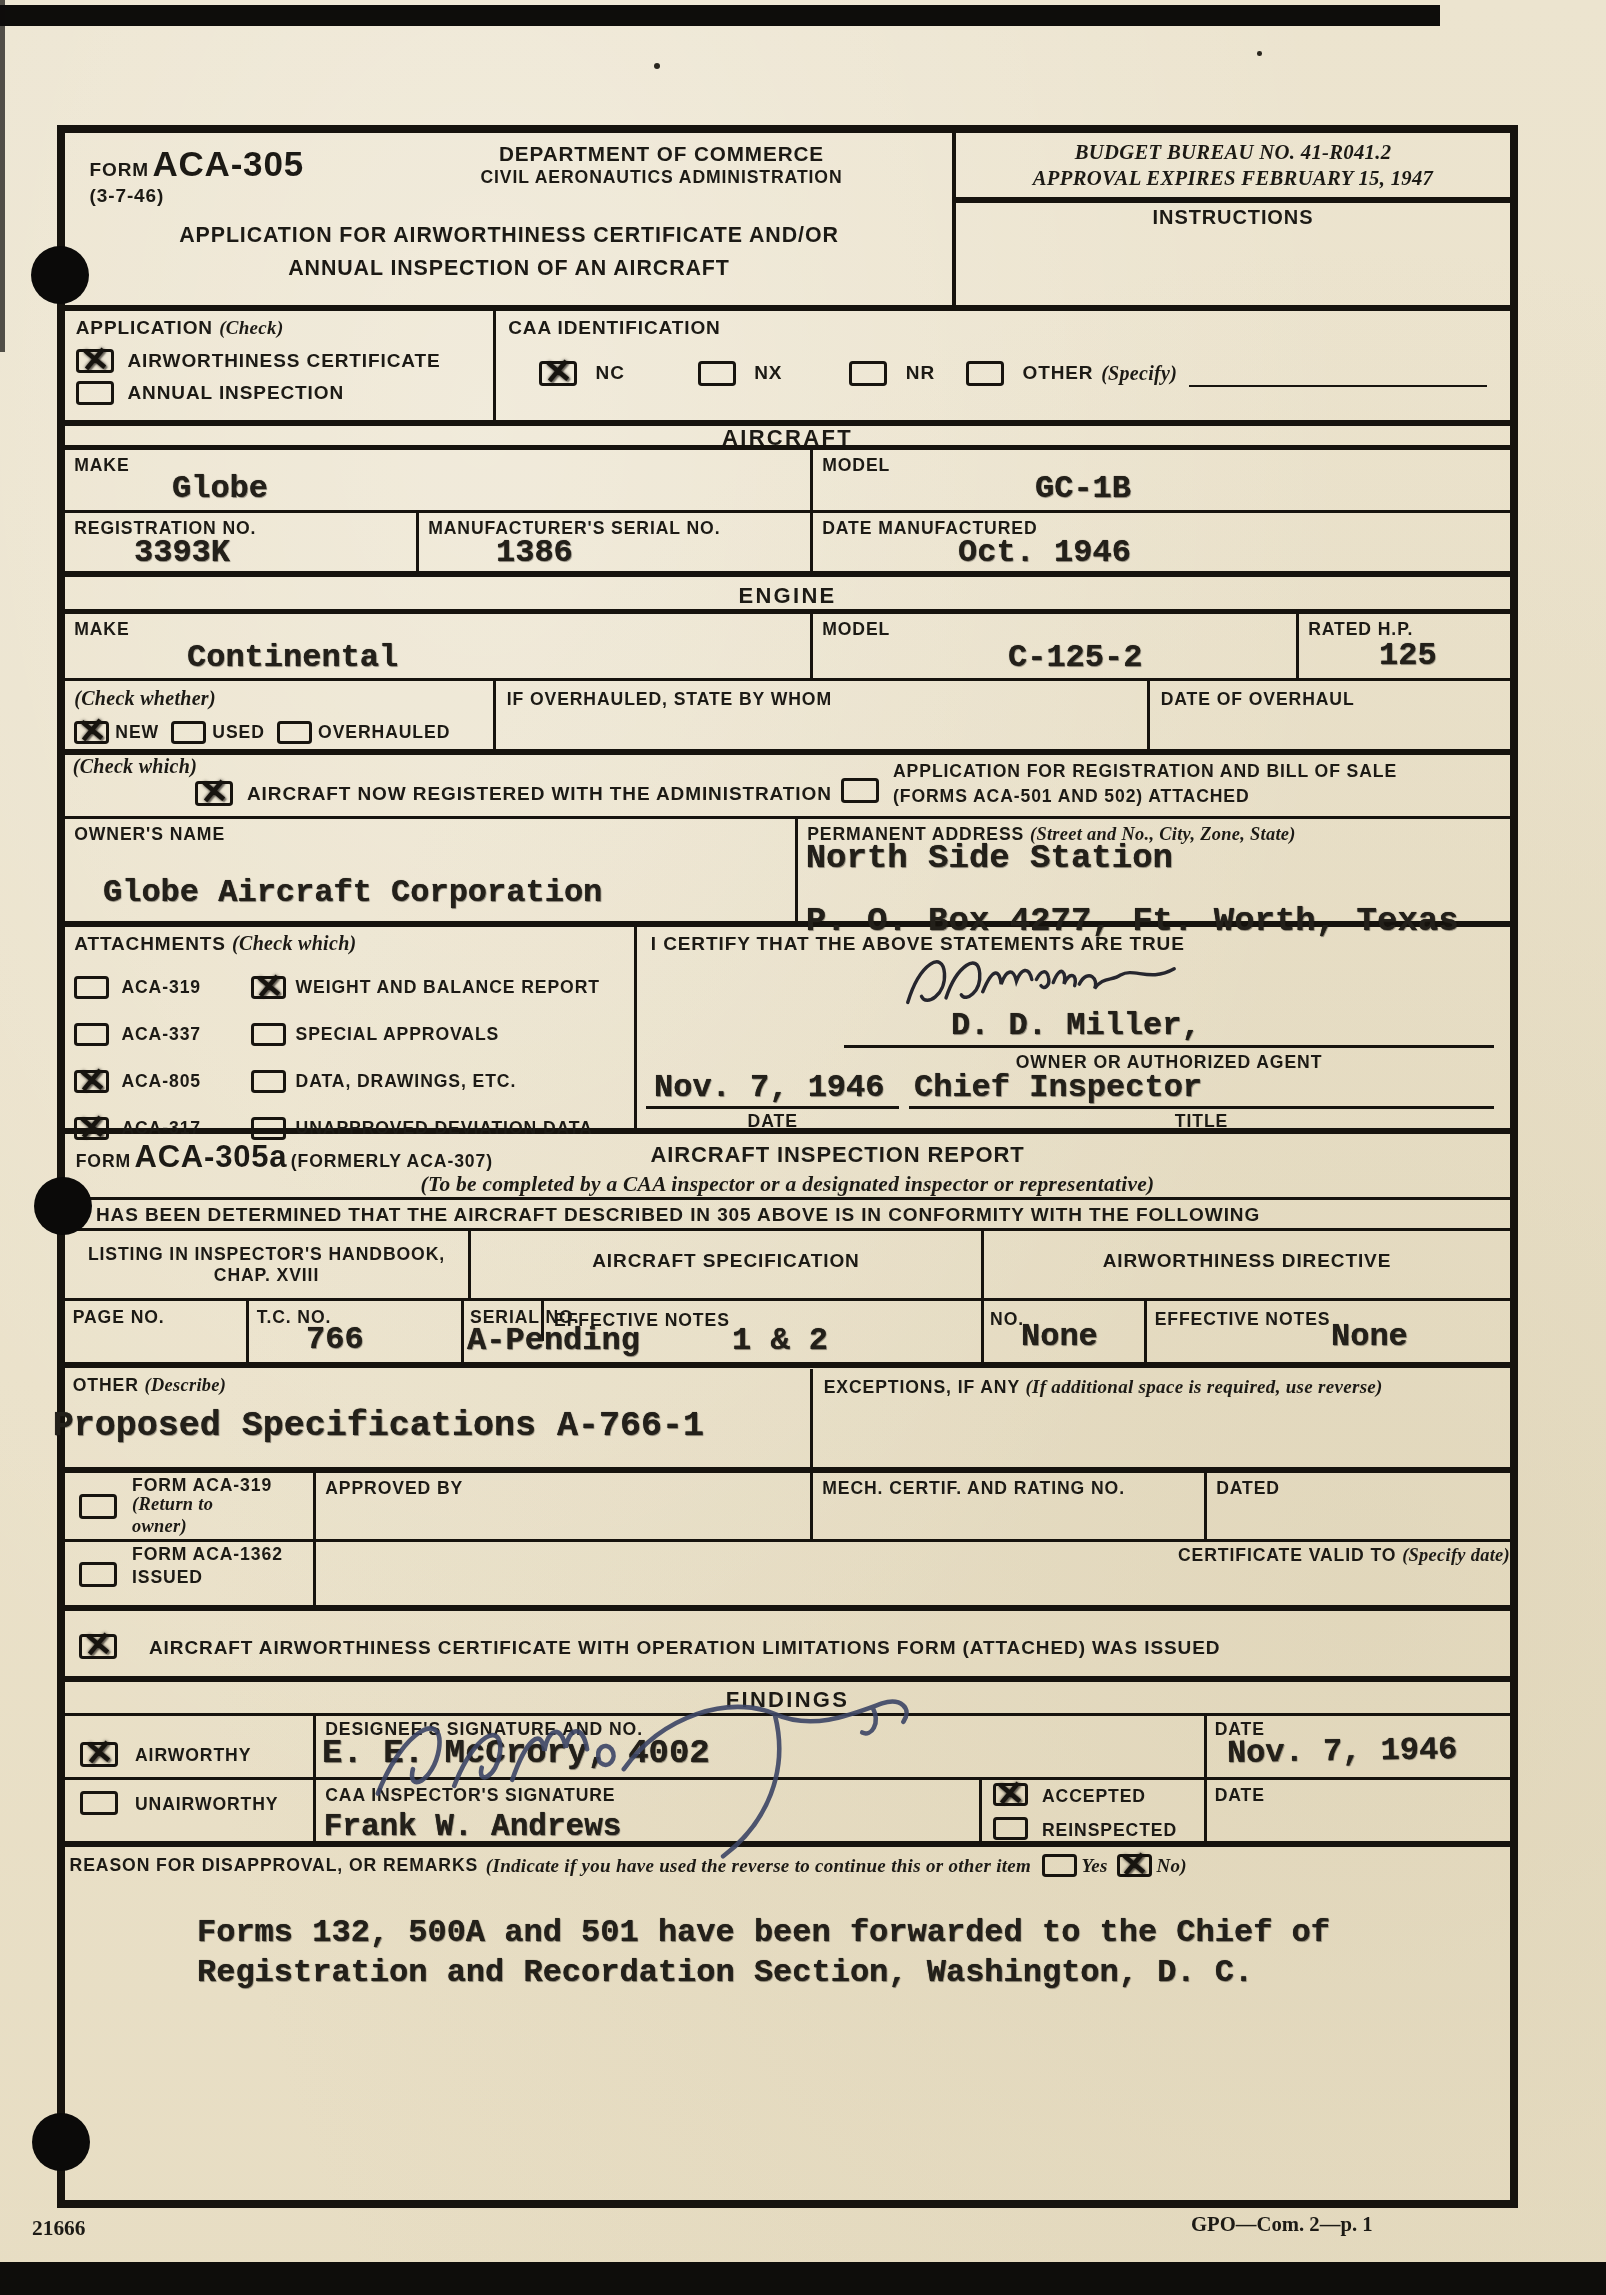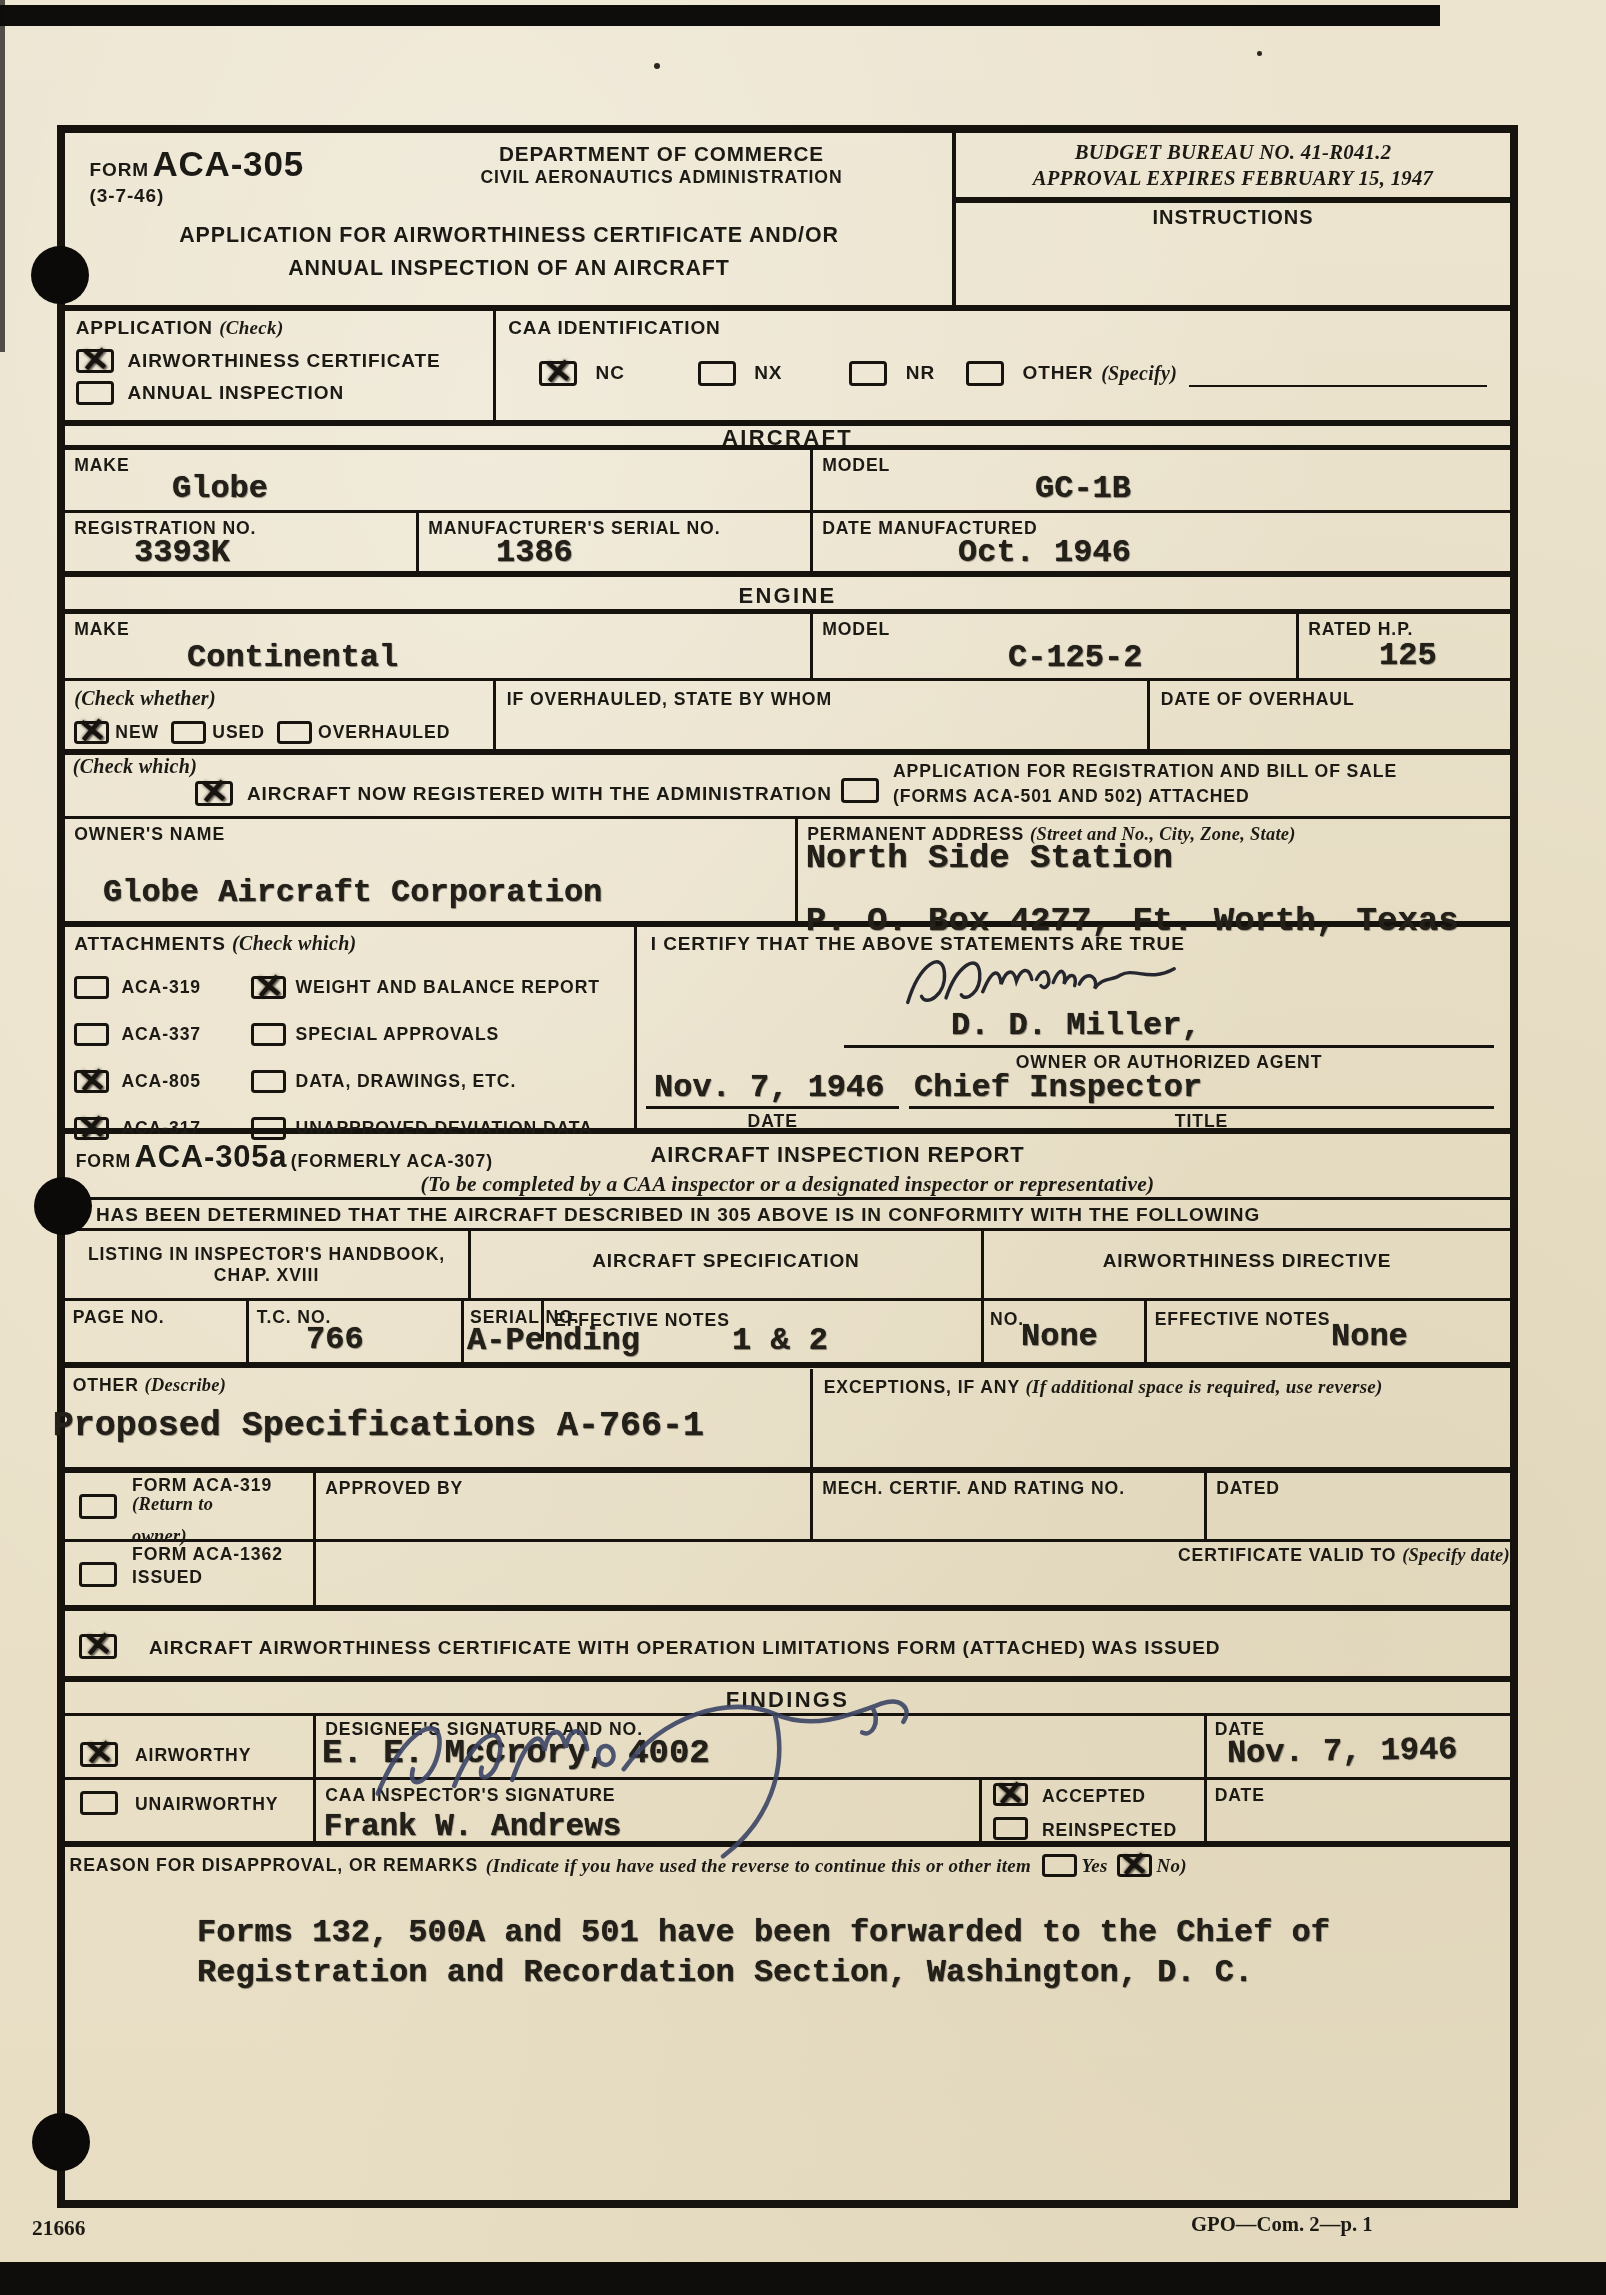--- a/index.html
+++ b/index.html
@@ -317,21 +317,21 @@
           <span class="it" style="font-size:19px;">(If additional space is required, use reverse)</span>
         </div>
       </div>
     </div>
 
     <div class="row bb4" style="top:1340px;height:69px;">
       <div class="cell" style="left:0;width:248px;">
         <span class="cb abs" style="left:13.8px;top:21.4px;"></span>
         <div class="lbl sm abs" style="left:67px;top:1.5px;">FORM ACA-319</div>
         <div class="it abs" style="left:67px;top:21.4px;font-size:18.4px;">(Return to</div>
-        <div class="it abs" style="left:67px;top:43px;font-size:18.4px;margin-top:10px;">owner)</div>
+        <div class="it abs" style="left:67px;top:43px;font-size:18.4px;">owner)</div>
       </div>
       <div class="cell bl4" style="left:248px;width:497px;padding:4.6px 0 0 9.2px;">
         <div class="lbl sm">APPROVED BY</div>
       </div>
       <div class="cell bl4" style="left:745px;width:393px;padding:4.6px 0 0 9.2px;">
         <div class="lbl sm">MECH. CERTIF. AND RATING NO.</div>
       </div>
       <div class="cell bl4" style="left:1139px;width:306px;padding:4.6px 0 0 9.2px;">
         <div class="lbl sm">DATED</div>
       </div>

